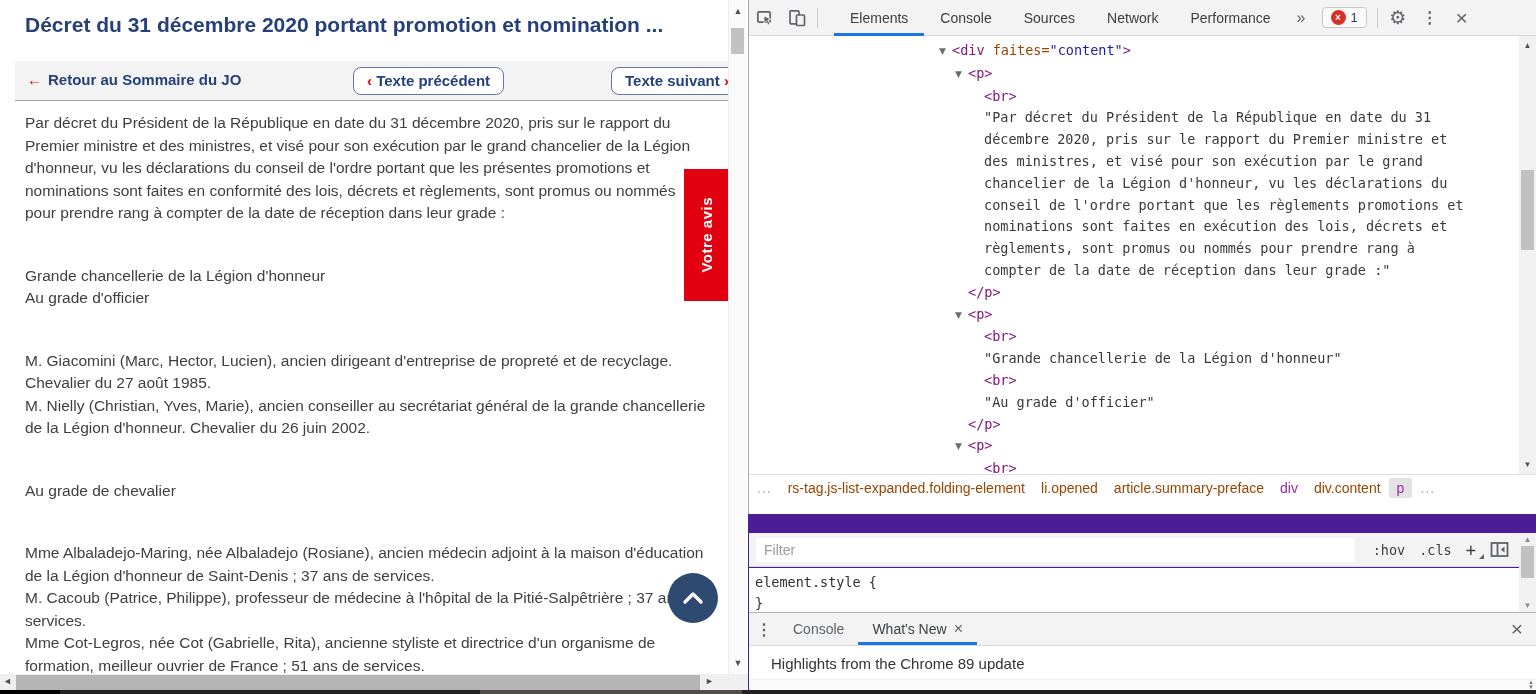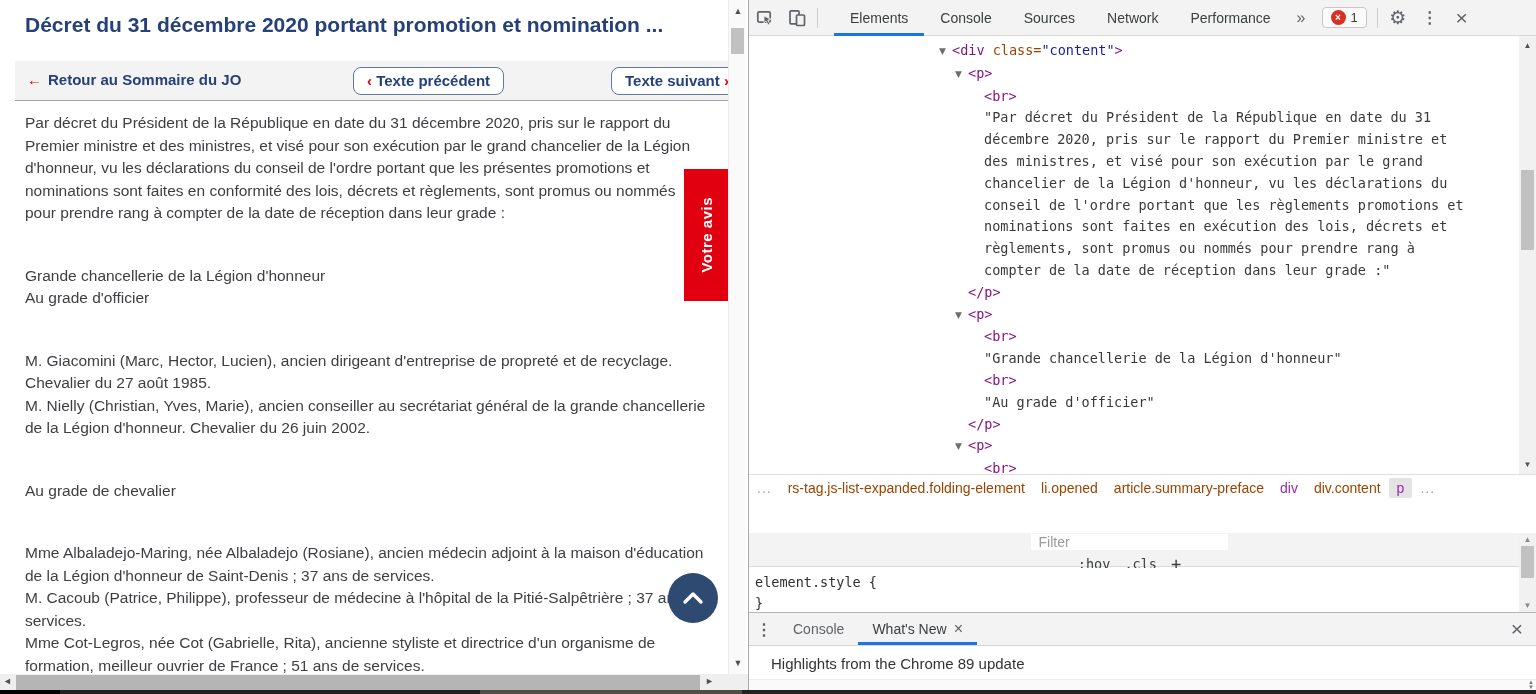--- a/index.html
+++ b/index.html
@@ -36,21 +36,21 @@
   .v-scroll .thumb { position:absolute; left:2px; top:28px; width:13px; height:26px; background:#c1c1c1; cursor:pointer; }
   .h-scroll { position:absolute; left:0; top:674px; width:748px; height:17px; background:#efefef; }
   .h-scroll .arr { position:absolute; top:2px; font-size:9px; color:#505050; cursor:pointer; }
   .h-scroll .arr.lf { left:3px; }
   .h-scroll .arr.rt { left:705px; }
   .h-scroll .thumb { position:absolute; left:16px; top:1px; width:684px; height:15px; background:#b5b5b5; cursor:pointer; }
   .bottom-strip { position:absolute; left:0; top:690px; width:1536px; height:4px; background:#222; }
   .bottom-strip .seg1 { position:absolute; left:0; top:0; width:60px; height:4px; background:#000; }
   .bottom-strip .seg2 { position:absolute; left:480px; top:0; width:262px; height:4px; background:#4f4f45; }
   
-  .devtools { position:absolute; left:748px; top:0; width:788px; height:690px; background:#fff; border-left:1px solid #a9a9a9; }
+  .devtools { position:absolute; left:748px; top:0; width:788px; height:514px; background:#fff; border-left:1px solid #a9a9a9; }
   .dt-toolbar { position:absolute; left:0; top:0; right:0; height:36px; background:#f3f3f3; border-bottom:1px solid #d7d7d7;
                 display:flex; align-items:center; }
   .icon-btn { width:32px; height:30px; display:flex; align-items:center; justify-content:center; cursor:pointer; flex:none; }
   .vsep { width:1px; height:20px; background:#ccc; margin:0 4px; flex:none; }
   .dt-tabstrip { display:flex; align-items:stretch; height:36px; margin-left:12px; }
   .dt-tab { display:flex; align-items:center; padding:0 16px; font-size:14px; color:#3c4043; cursor:pointer; position:relative; white-space:nowrap; }
   .dt-tab.active { box-shadow:inset 0 -3px 0 #1a73e8; }
   .more-tabs { font-size:16px; color:#5f6368; padding:0 10px; cursor:pointer; }
   .err-badge { display:flex; align-items:center; gap:5px; border:1px solid #c8c8c8; border-radius:4px; background:#fbfbfb;
                padding:2px 8px; margin:0 6px; cursor:pointer; }
@@ -83,21 +83,21 @@
   .crumb.k-cls { color:#994500; }
   .crumb.k-tag { color:#9c27b0; }
   .crumb.sel { background:#e3e3e3; border-radius:2px; }
   
   .dt-sidetabs { position:absolute; left:0; top:500px; right:0; height:33px; background:#f7f7f7; border-top:1px solid #e6e6e6;
                  display:flex; align-items:stretch; }
   .side-tab { display:flex; align-items:center; padding:0 14px; font-size:14px; color:#5f6368; cursor:pointer; white-space:nowrap; }
   .side-tab.active { color:#3c4043; box-shadow:inset 0 -3px 0 #1a73e8; }
   
   .dt-filterrow { position:absolute; left:0; top:533px; right:17px; height:34px; background:#f3f3f3; border-bottom:1px solid #dadada;
-                  display:flex; align-items:center; padding:0 6px 0 0;flex-direction:column; }
+                  display:flex; align-items:center; padding:0 6px 0 0; }
   .filter-input { flex:1; height:26px; margin:0 10px 0 6px; border:1px solid #f3f3f3; background:#fff; font-size:14px;
                   color:#444; padding:0 8px; font-family:inherit; outline:none; }
   .filter-input::placeholder { color:#9a9a9a; }
   .tgl { font-family:"DejaVu Sans Mono",monospace; font-size:13.5px; color:#3c4043; padding:3px 7px; cursor:pointer; }
   .tgl.plus { font-size:17px; position:relative; padding-right:10px; }
   .tgl.plus::after { content:""; position:absolute; right:2px; bottom:4px; border-left:5px solid transparent; border-bottom:5px solid #5f6368; }
   .panel-ico { margin:0 4px; cursor:pointer; display:flex; }
   
   .dt-styles { position:absolute; left:0; top:568px; right:17px; height:44px; background:#fff; overflow:hidden;
                font-family:"DejaVu Sans Mono","Liberation Mono",monospace; font-size:13.5px; line-height:21px; color:#303030; padding:4px 0 0 6px; }
@@ -196,21 +196,21 @@
         <span class="err-ico">×</span>
         <span class="err-count">1</span>
       </div>
       <div class="vsep"></div>
       <div class="icon-btn glyph gear">⚙</div>
       <div class="icon-btn glyph dots">⋮</div>
       <div class="icon-btn glyph closex">×</div>
     </div>
 
     <div class="dt-elements">
-        <div class="tree-line" style="padding-left: 190px;"><span class="sg-a">▼</span><span class="sg-t">&lt;div </span><span class="sg-n">class=</span><span class="sg-v">"content"</span><span class="sg-t">&gt;</span></div>
+        <div class="tree-line" style="padding-left: 190px;"><span class="sg-a">▼</span><span class="sg-t">&lt;div </span><span class="sg-n">faites=</span><span class="sg-v">"content"</span><span class="sg-t">&gt;</span></div>
         <div class="tree-line" style="padding-left: 206px;"><span class="sg-a">▼</span><span class="sg-t">&lt;p&gt;</span></div>
         <div class="tree-line" style="padding-left: 235px;"><span class="sg-t">&lt;br&gt;</span></div>
         <div class="tree-line" style="padding-left: 235px;"><span class="sg-s">"Par décret du Président de la République en date du 31</span></div>
         <div class="tree-line" style="padding-left: 235px;"><span class="sg-s">décembre 2020, pris sur le rapport du Premier ministre et</span></div>
         <div class="tree-line" style="padding-left: 235px;"><span class="sg-s">des ministres, et visé pour son exécution par le grand</span></div>
         <div class="tree-line" style="padding-left: 235px;"><span class="sg-s">chancelier de la Légion d'honneur, vu les déclarations du</span></div>
         <div class="tree-line" style="padding-left: 235px;"><span class="sg-s">conseil de l'ordre portant que les règlements promotions et</span></div>
         <div class="tree-line" style="padding-left: 235px;"><span class="sg-s">nominations sont faites en exécution des lois, décrets et</span></div>
         <div class="tree-line" style="padding-left: 235px;"><span class="sg-s">règlements, sont promus ou nommés pour prendre rang à</span></div>
         <div class="tree-line" style="padding-left: 235px;"><span class="sg-s">compter de la date de réception dans leur grade :"</span></div>

